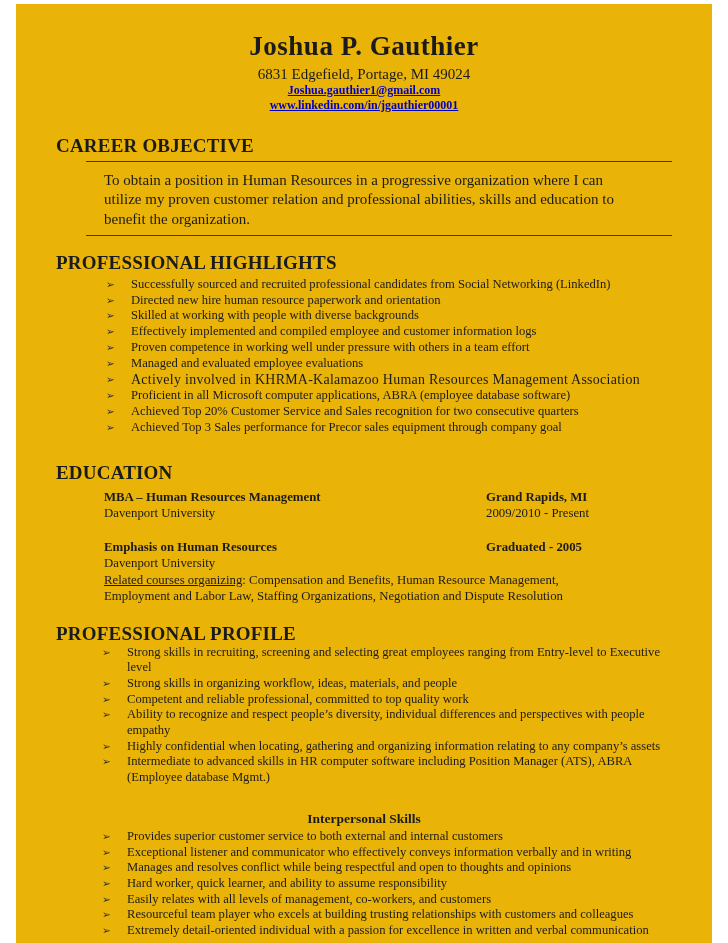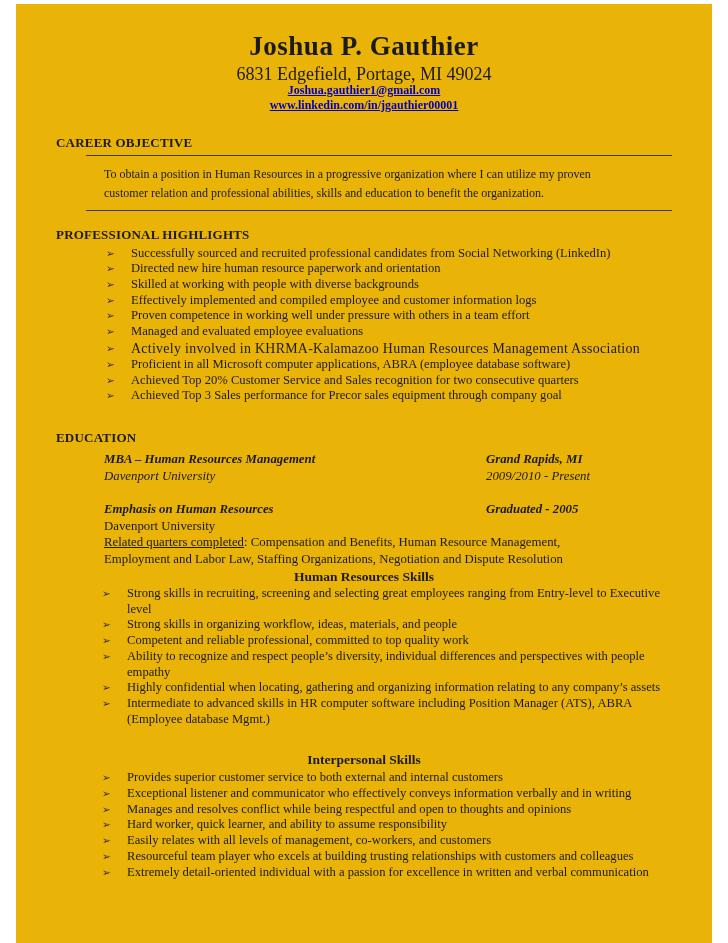--- a/index.html
+++ b/index.html
@@ -3,43 +3,43 @@
 <meta charset="utf-8">
 <style>
   * { margin:0; padding:0; box-sizing:border-box; }
   html,body { background:#ffffff; }
   .page {
     width:696px; height:943px; margin:4px auto; background:#eab308;
     font-family:"Liberation Serif", serif; color:#1b1b1b; overflow:hidden;
   }
   .header { text-align:center; padding-top:27px; }
   .name { font-size:27px; font-weight:bold; letter-spacing:0.5px; margin-bottom:5px; }
-  .contact-line { font-size:18px; line-height:15.5px; }
+  .contact-line { font-size:15px; line-height:15.5px; }
   .hlink { display:block; color:#0000bf; font-weight:bold; text-decoration:underline;
            font-size:12px; line-height:15.5px; cursor:pointer; }
   .content { padding:0 40px; }
-  .section-heading { font-size:13px; font-weight:bold; letter-spacing:0.2px; }
+  .section-heading { font-size:19px; font-weight:bold; letter-spacing:0.2px; }
   .h-objective { margin-top:21px; }
   .rule { border:none; border-top:1.6px solid #3a3a3a; margin-left:30px; }
   .rule-top { margin-top:4px; }
   .rule-bottom { margin-top:6px; }
-  .objective-text { margin:9px 58px 0 48px; font-size:12px; line-height:19.5px; }
+  .objective-text { margin:9px 58px 0 48px; font-size:15px; line-height:19.5px; }
   .h-highlights { margin-top:16px; margin-bottom:3px; }
   ul.bullets { list-style:none; }
   li.bullet { display:flex; font-size:12.6px; line-height:15.7px; }
   .arrow { flex:0 0 25px; margin-left:50px; font-size:10.5px; line-height:15.7px;
            font-family:"DejaVu Sans", sans-serif; color:#2a2a2a; }
   .bullet-text { flex:1; padding-right:6px; }
   li.bullet-large { line-height:17.2px; }
   li.bullet-large .bullet-text { font-size:13.9px; letter-spacing:0.3px; }
   li.bullet-large .arrow { line-height:17.2px; }
   .h-education { margin-top:26px; margin-bottom:5px; }
   .edu-block { margin-left:48px; font-size:12.8px; line-height:16.5px; }
   .edu-block-2 { margin-top:17px; }
-  .edu-row { display:flex;font-style:italic; }
+  .edu-row { display:flex; }
   .edu-left { flex:0 0 382px; }
   .edu-right { flex:1; }
   .b { font-weight:bold; }
   .courses { max-width:500px; margin-top:0; }
   .u { text-decoration:underline; }
   .h-profile { margin-top:18px; }
   .subsection-title { text-align:center; font-weight:bold; font-size:13.5px; margin-top:2px; margin-bottom:1px; }
   .subsection-title-2 { margin-top:25px; margin-bottom:2px; }
   .profile .arrow { margin-left:46px; }
 </style>
@@ -123,27 +123,27 @@
           <div class="edu-right">2009/2010 - Present</div>
         </div>
       </div>
 
       <div class="edu-block edu-block-2">
         <div class="edu-row">
           <div class="edu-left b">Emphasis on Human Resources</div>
           <div class="edu-right b">Graduated - 2005</div>
         </div>
         <div>Davenport University</div>
-        <p class="courses"><span class="u">Related quarters completed</span><span>: Compensation and Benefits, Human Resource Management, Employment and Labor Law, Staffing Organizations, Negotiation and Dispute Resolution</span></p>
+        <p class="courses"><span class="u">Related courses organizing</span><span>: Compensation and Benefits, Human Resource Management, Employment and Labor Law, Staffing Organizations, Negotiation and Dispute Resolution</span></p>
       </div>
     </div>
 
     <div class="profile">
-
-      <div class="subsection-title">Human Resources Skills</div>
+      <div class="section-heading h-profile">PROFESSIONAL PROFILE</div>
+
       <ul class="bullets">
         <li class="bullet">
             <span class="arrow">➢</span>
             <span class="bullet-text">Strong skills in recruiting, screening and selecting great employees ranging from Entry-level to Executive level</span>
           </li>
         <li class="bullet">
             <span class="arrow">➢</span>
             <span class="bullet-text">Strong skills in organizing workflow, ideas, materials, and people</span>
           </li>
         <li class="bullet">

